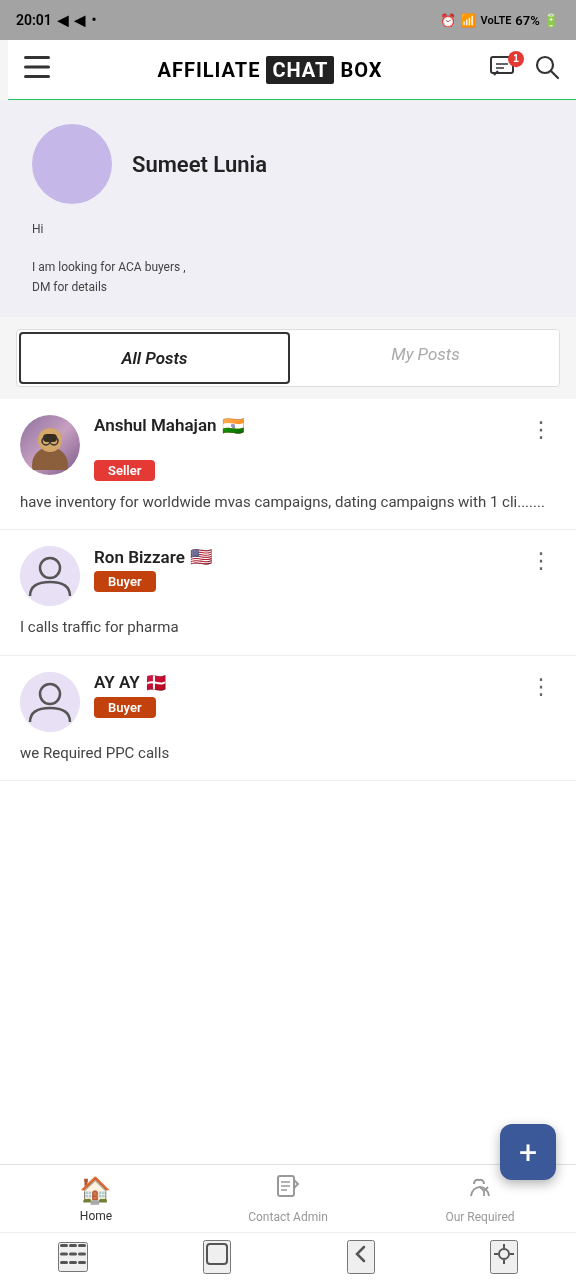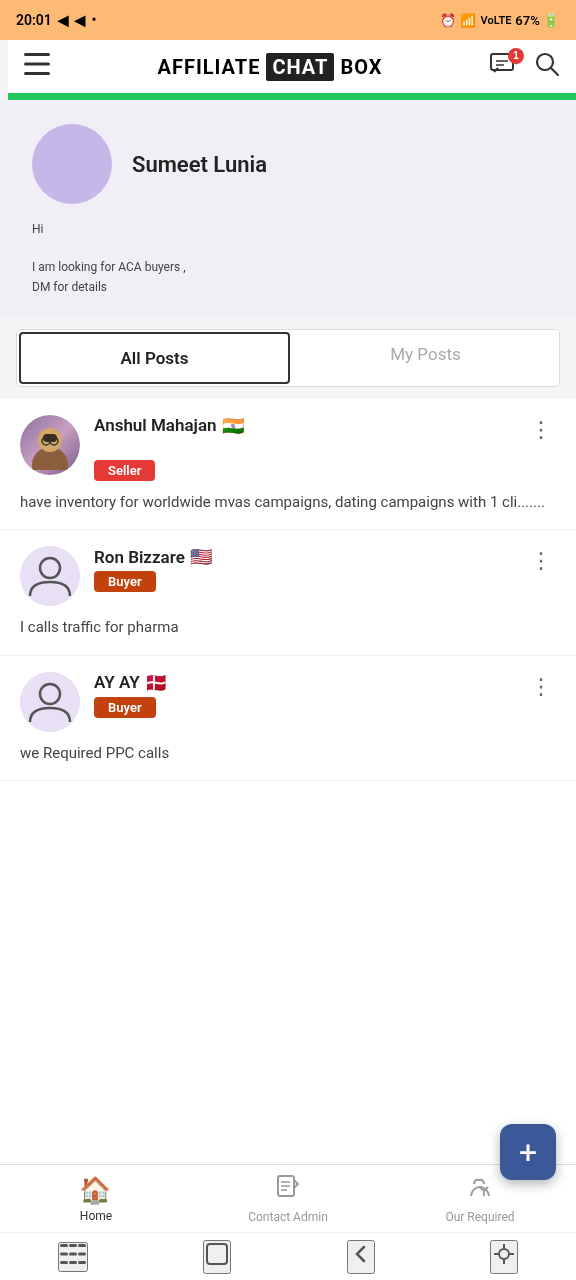--- a/index.html
+++ b/index.html
@@ -8,41 +8,41 @@
       width: 576px;
       min-height: 1280px;
       font-family: 'Roboto', Arial, sans-serif;
       background: #f5f5f5;
       display: flex;
       flex-direction: column;
     }
 
     
     .status-bar {
-      background: #fdba74;
+      background: #a3a3a3;
       height: 40px;
       display: flex;
-      align-items: flex-end;
+      align-items: center;
       justify-content: space-between;
-      padding: 12px 16px;
+      padding: 0 16px;
       font-size: 14px;
       font-weight: 600;
     }
     .status-left { display: flex; align-items: center; gap: 6px; }
     .status-right { display: flex; align-items: center; gap: 4px; font-size: 13px; }
 
     
     .top-nav {
       background: #fff;
       height: 60px;
       display: flex;
       align-items: center;
       justify-content: space-between;
       padding: 0 16px;
-      border-bottom: 7px solid #22c55e;
+      border-bottom: 1px solid #22c55e;
       margin-left: 8px;
     }
     .nav-logo {
       font-size: 20px;
       font-weight: 700;
       letter-spacing: 1px;
     }
     .nav-logo span {
       background: #222;
       color: #fff;
@@ -104,20 +104,21 @@
     }
 
     
     .tabs {
       display: flex;
       background: #fff;
       border: 1px solid #ddd;
       margin: 12px 16px;
       border-radius: 4px;
       overflow: hidden;
+      font-style: italic;
     }
     .tab {
       flex: 1;
       padding: 14px 0;
       text-align: center;
       font-size: 17px;
       font-weight: 600;
       cursor: pointer;
       color: #999;
       background: #fff;

